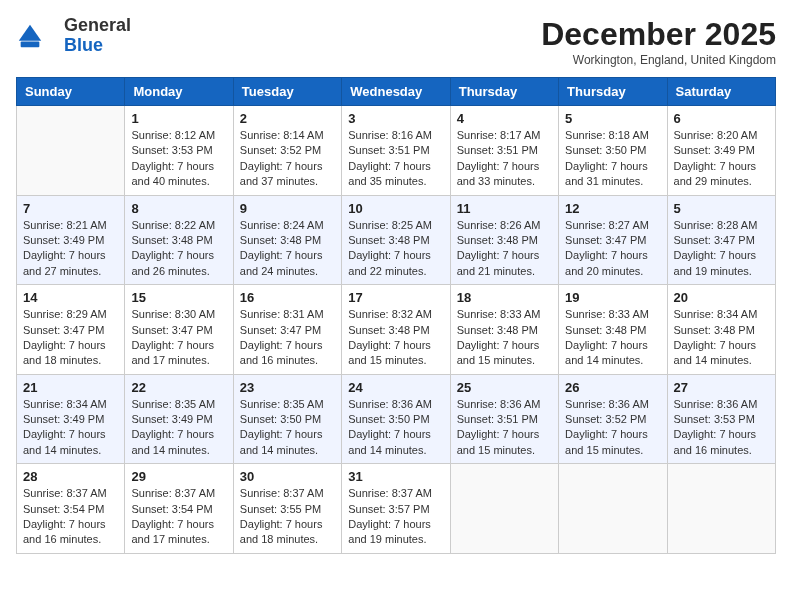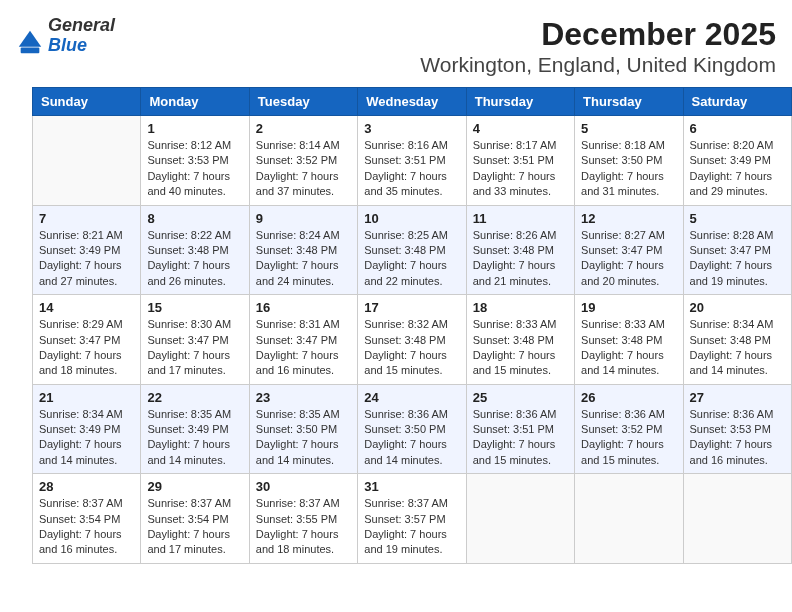--- a/index.html
+++ b/index.html
@@ -11,23 +11,22 @@
       padding: 16px;
     }
     .header {
       display: flex;
       justify-content: space-between;
       align-items: flex-start;
       margin-bottom: 10px;
     }
     .logo {
       display: flex;
-      align-items: flex-end;
-      gap: 4px;
-      font-style: italic;
+      align-items: center;
+      gap: 20px;
     }
     .logo-text {
       font-size: 18px;
       font-weight: bold;
       line-height: 1.1;
     }
     .logo-general { color: #333; }
     .logo-blue { color: #1565c0; margin-top: 8px; }
     .logo-icon {
       width: 28px;
@@ -35,28 +34,27 @@
     }
     .title-block {
       text-align: right;
     }
     .month-title {
       font-size: 32px;
       font-weight: bold;
       color: #222;
     }
     .location {
-      font-size: 21px;
+      font-size: 12px;
       color: #444;
     }
     .calendar {
       width: 100%;
       border-collapse: collapse;
       border: 1px solid #ccc;
-      margin-left: 16px;
     }
     .calendar th {
       background-color: #1565c0;
       color: #fff;
       text-align: left;
       padding: 6px 8px;
       font-size: 13px;
       border: 1px solid #1255a0;
     }
     .calendar td {

